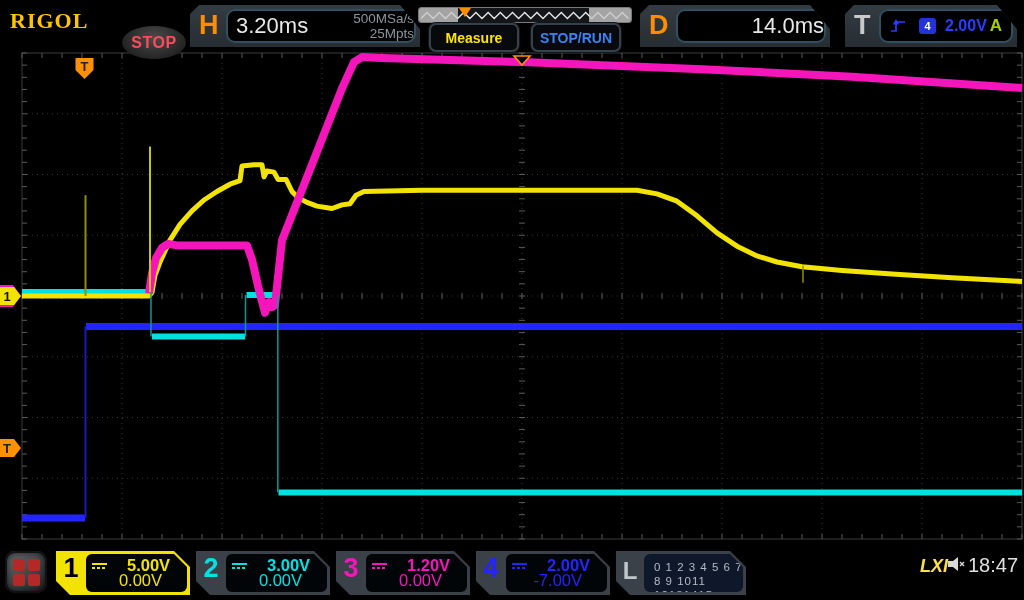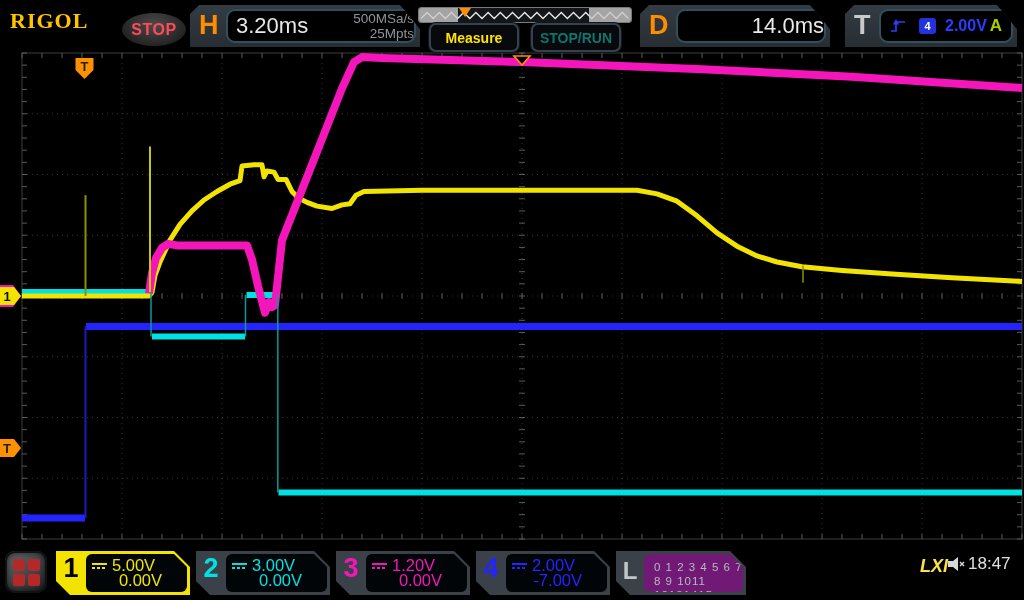--- a/index.html
+++ b/index.html
@@ -2,37 +2,37 @@
 <html><head>
 <meta charset="utf-8">
 <style>
   html,body{margin:0;padding:0;background:#000;}
   #screen{position:relative;width:1024px;height:600px;background:#000;overflow:hidden;
           font-family:"Liberation Sans","DejaVu Sans",sans-serif;}
   
   #topbar{position:absolute;left:0;top:0;width:1024px;height:52px;background:#000;z-index:3;}
   .brand{position:absolute;left:10px;top:8px;font-family:"Liberation Serif","DejaVu Serif",serif;
          font-weight:900;font-size:22px;color:#ffc400;letter-spacing:1px;}
-  .stopbadge{position:absolute;left:122px;top:13px;width:64px;height:33px;border-radius:50%;
+  .stopbadge{position:absolute;left:122px;top:26px;width:64px;height:33px;border-radius:50%;
              background:radial-gradient(ellipse at 50% 35%,#4a4a4a,#222 75%);
              display:flex;align-items:center;justify-content:center;
              color:#ff4a5a;font-weight:bold;font-size:16px;letter-spacing:.5px;}
   .tab{position:absolute;top:5px;height:42px;background:linear-gradient(#343c43,#262d33);
        clip-path:polygon(9px 0,calc(100% - 20px) 0,100% 58%,100% 100%,0 100%,0 9px);}
   .tab .tletter{position:absolute;left:9px;top:5px;font-size:27px;font-weight:bold;color:#ff8d00;}
   .tab .tletterw{color:#c9c9c9;}
   .lcd{position:absolute;top:4px;bottom:4px;right:4px;background:#000;border:2px solid #30505f;
        border-radius:9px;display:flex;align-items:center;overflow:hidden;}
   .hval{font-size:22px;color:#e8e8e8;margin-left:8px;white-space:nowrap;}
   .hrate{margin-left:auto;text-align:right;font-size:13.5px;line-height:15px;color:#8d959b;}
   .btn{position:absolute;top:23px;width:86px;height:25px;background:#07090c;border:2px solid #35414b;
        border-radius:7px;display:flex;align-items:center;justify-content:center;
        font-weight:bold;font-size:14px;box-shadow:0 0 0 1px #10161a;}
   .btn.measure{color:#ffe400;}
-  .btn.stoprun{color:#0f766e;}
+  .btn.stoprun{color:#3b82f6;}
   #preview{position:absolute;left:418px;top:7px;width:212px;height:14px;background:#14171a;
            border:1px solid #7a7a7a;border-radius:3px;}
   #preview .shade{position:absolute;top:0;bottom:0;background:rgba(200,200,200,.8);}
   #preview .shadeL{left:0;width:39px;border-radius:2px 0 0 2px;}
   #preview .shadeR{left:170px;right:0;border-radius:0 2px 2px 0;}
   #preview .ptri{position:absolute;left:40px;top:0;width:0;height:0;
                  border-left:6px solid transparent;border-right:6px solid transparent;
                  border-top:9px solid #ff8d00;}
   .trigicon{width:18px;height:16px;margin-left:8px;flex:none;}
   .srcbadge{width:17px;height:16px;background:#2233dd;border-radius:3px;color:#fff;
@@ -52,35 +52,35 @@
   .menugrid i{background:#b42828;border-radius:2px;}
   .chbox{position:absolute;top:3px;width:134px;height:44px;background:#3a4149;
          clip-path:polygon(0 0,calc(100% - 16px) 0,100% 16px,100% 100%,14px 100%,0 calc(100% - 14px));}
   .chbox.selected{background:var(--c);}
   .chbox .num{position:absolute;left:0;top:2px;width:30px;text-align:center;font-size:27px;
               font-weight:bold;color:var(--c);}
   .chbox.selected .num{color:#000;}
   .chval{position:absolute;left:30px;top:3px;right:3px;bottom:3px;background:#020508;border-radius:6px;
          clip-path:polygon(0 0,calc(100% - 13px) 0,100% 13px,100% 100%,0 100%);
          color:var(--c);font-size:16.5px;}
-  .chval .r1{position:absolute;left:6px;top:2px;display:flex;align-items:center;gap:5px;}
+  .chval .r1{position:absolute;left:6px;top:2px;display:flex;align-items:center;gap:20px;font-weight:bold;}
   .chval .r2{position:absolute;right:25px;bottom:2px;}
   .dcicon{display:inline-flex;flex-direction:column;gap:2px;width:15px;}
   .dcicon .sl{height:2px;background:var(--c);}
   .dcicon .da{height:2px;background:repeating-linear-gradient(90deg,var(--c) 0 3px,transparent 3px 5px);}
   .lbox{position:absolute;left:616px;top:3px;width:130px;height:44px;background:#3a4149;
         clip-path:polygon(0 0,calc(100% - 16px) 0,100% 16px,100% 100%,14px 100%,0 calc(100% - 14px));}
   .lbox .lnum{position:absolute;left:0;top:6px;width:28px;text-align:center;font-size:24px;
               font-weight:bold;color:#c0c6ca;}
-  .lvals{position:absolute;left:28px;top:3px;right:3px;bottom:3px;background:#701a75;border-radius:6px;
+  .lvals{position:absolute;left:28px;top:3px;right:3px;bottom:3px;background:#0f172a;border-radius:6px;
          clip-path:polygon(0 0,calc(100% - 13px) 0,100% 13px,100% 100%,0 100%);
          color:#b5bbbf;font-size:11.5px;line-height:14px;padding:6px 0 0 10px;letter-spacing:1px;}
   .lxi{position:absolute;left:920px;top:8px;color:#fde047;font-weight:900;font-style:italic;font-size:18px;}
   .mute{position:absolute;left:946px;top:7px;}
-  .clock{position:absolute;left:968px;top:6px;color:#e0e0e0;font-size:17px;}
+  .clock{position:absolute;left:968px;top:6px;color:#e0e0e0;font-size:20px;}
 </style>
 </head>
 <body>
 
 <div id="screen">
 
   <div id="scope"><svg width="1024" height="600" viewBox="0 0 1024 600">
         <rect x="22" y="53" width="1000" height="486" fill="none" stroke="#3d3d3d"></rect>
         <line x1="122" y1="53" x2="122" y2="539" stroke="#343434" stroke-dasharray="1 4"></line>
         <line x1="222" y1="53" x2="222" y2="539" stroke="#343434" stroke-dasharray="1 4"></line>

